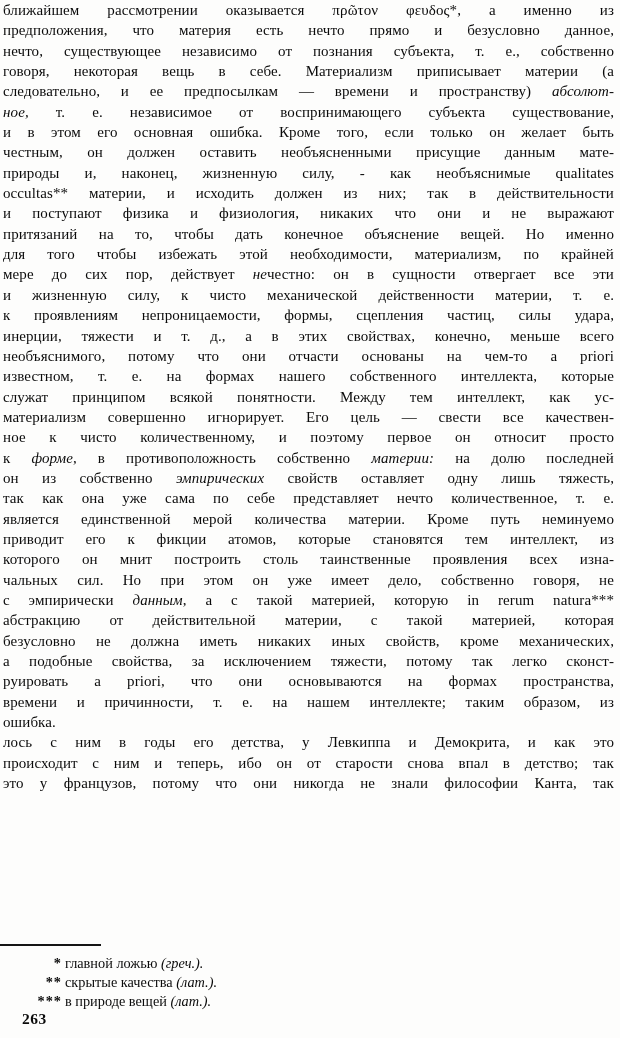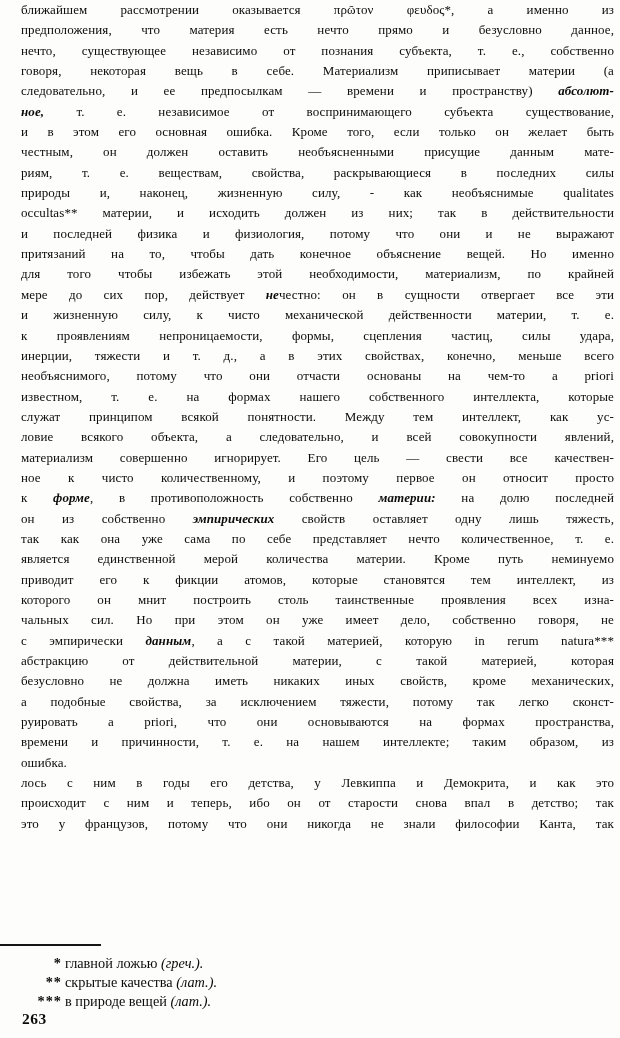--- a/index.html
+++ b/index.html
@@ -16,39 +16,37 @@
     font-family: "Liberation Serif", "DejaVu Serif", serif;
     color: #0b0b0b;
   }
   .body-text {
     position: absolute;
     top: 0px;
     left: 3px;
     right: 6px;
   }
   .line {
-    font-size: 13px;
+    font-size: 15px;
     line-height: 20.35px;
     height: 20.35px;
     overflow: hidden;
     text-align: justify;
     text-align-last: justify;
     white-space: normal;
     letter-spacing: 0.1px;
-    margin-left: 18px;
   }
   .line.last {
     text-align-last: left;
   }
   .line.ind {
     text-indent: 30px;
   }
   .line i {
     font-style: italic;
-    font-weight: bold;
   }
   .fn-sep {
     position: absolute;
     top: 944px;
     left: 0px;
     width: 101px;
     border-top: 2px solid #151515;
   }
   .footnotes {
     position: absolute;
@@ -93,34 +91,32 @@
 <div class="page">
   <div class="body-text" id="body">
       <div class="line"><span>ближайшем рассмотрении оказывается πρῶτον φευδος*, а именно из</span></div>
       <div class="line"><span>предположения, что материя есть нечто прямо и безусловно данное,</span></div>
       <div class="line"><span>нечто, существующее независимо от познания субъекта, т. е., собственно</span></div>
       <div class="line"><span>говоря, некоторая вещь в себе. Материализм приписывает материи (а</span></div>
       <div class="line"><span>следовательно, и ее предпосылкам — времени и пространству) </span><i>абсолют-</i></div>
       <div class="line"><i>ное,</i><span> т. е. независимое от воспринимающего субъекта существование,</span></div>
       <div class="line"><span>и в этом его основная ошибка. Кроме того, если только он желает быть</span></div>
       <div class="line"><span>честным, он должен оставить необъясненными присущие данным мате-</span></div>
-      <div class="line"><span>риям, т. е. веществам, свойства, раскрывающиеся в последних силы</span></div>
       <div class="line"><span>природы и, наконец, жизненную силу, - как необъяснимые qualitates</span></div>
       <div class="line"><span>occultas** материи, и исходить должен из них; так в действительности</span></div>
-      <div class="line"><span>и последней физика и физиология, потому что они и не выражают</span></div>
+      <div class="line"><span>и поступают физика и физиология, никаких что они и не выражают</span></div>
       <div class="line"><span>притязаний на то, чтобы дать конечное объяснение вещей. Но именно</span></div>
       <div class="line"><span>для того чтобы избежать этой необходимости, материализм, по крайней</span></div>
       <div class="line"><span>мере до сих пор, действует </span><i>не</i><span>честно: он в сущности отвергает все эти</span></div>
       <div class="line"><span>и жизненную силу, к чисто механической действенности материи, т. е.</span></div>
       <div class="line"><span>к проявлениям непроницаемости, формы, сцепления частиц, силы удара,</span></div>
       <div class="line"><span>инерции, тяжести и т. д., а в этих свойствах, конечно, меньше всего</span></div>
       <div class="line"><span>необъяснимого, потому что они отчасти основаны на чем-то a priori</span></div>
       <div class="line"><span>известном, т. е. на формах нашего собственного интеллекта, которые</span></div>
       <div class="line"><span>служат принципом всякой понятности. Между тем интеллект, как ус-</span></div>
-      <div class="line"><span>ловие всякого объекта, а следовательно, и всей совокупности явлений,</span></div>
       <div class="line"><span>материализм совершенно игнорирует. Его цель — свести все качествен-</span></div>
       <div class="line"><span>ное к чисто количественному, и поэтому первое он относит просто</span></div>
       <div class="line"><span>к </span><i>форме</i><span>, в противоположность собственно </span><i>материи:</i><span> на долю последней</span></div>
       <div class="line"><span>он из собственно </span><i>эмпирических</i><span> свойств оставляет одну лишь тяжесть,</span></div>
       <div class="line"><span>так как она уже сама по себе представляет нечто количественное, т. е.</span></div>
       <div class="line"><span>является единственной мерой количества материи. Кроме путь неминуемо</span></div>
       <div class="line"><span>приводит его к фикции атомов, которые становятся тем интеллект, из</span></div>
       <div class="line"><span>которого он мнит построить столь таинственные проявления всех изна-</span></div>
       <div class="line"><span>чальных сил. Но при этом он уже имеет дело, собственно говоря, не</span></div>
       <div class="line"><span>с эмпирически </span><i>данным</i><span>, а с такой материей, которую in rerum natura***</span></div>

